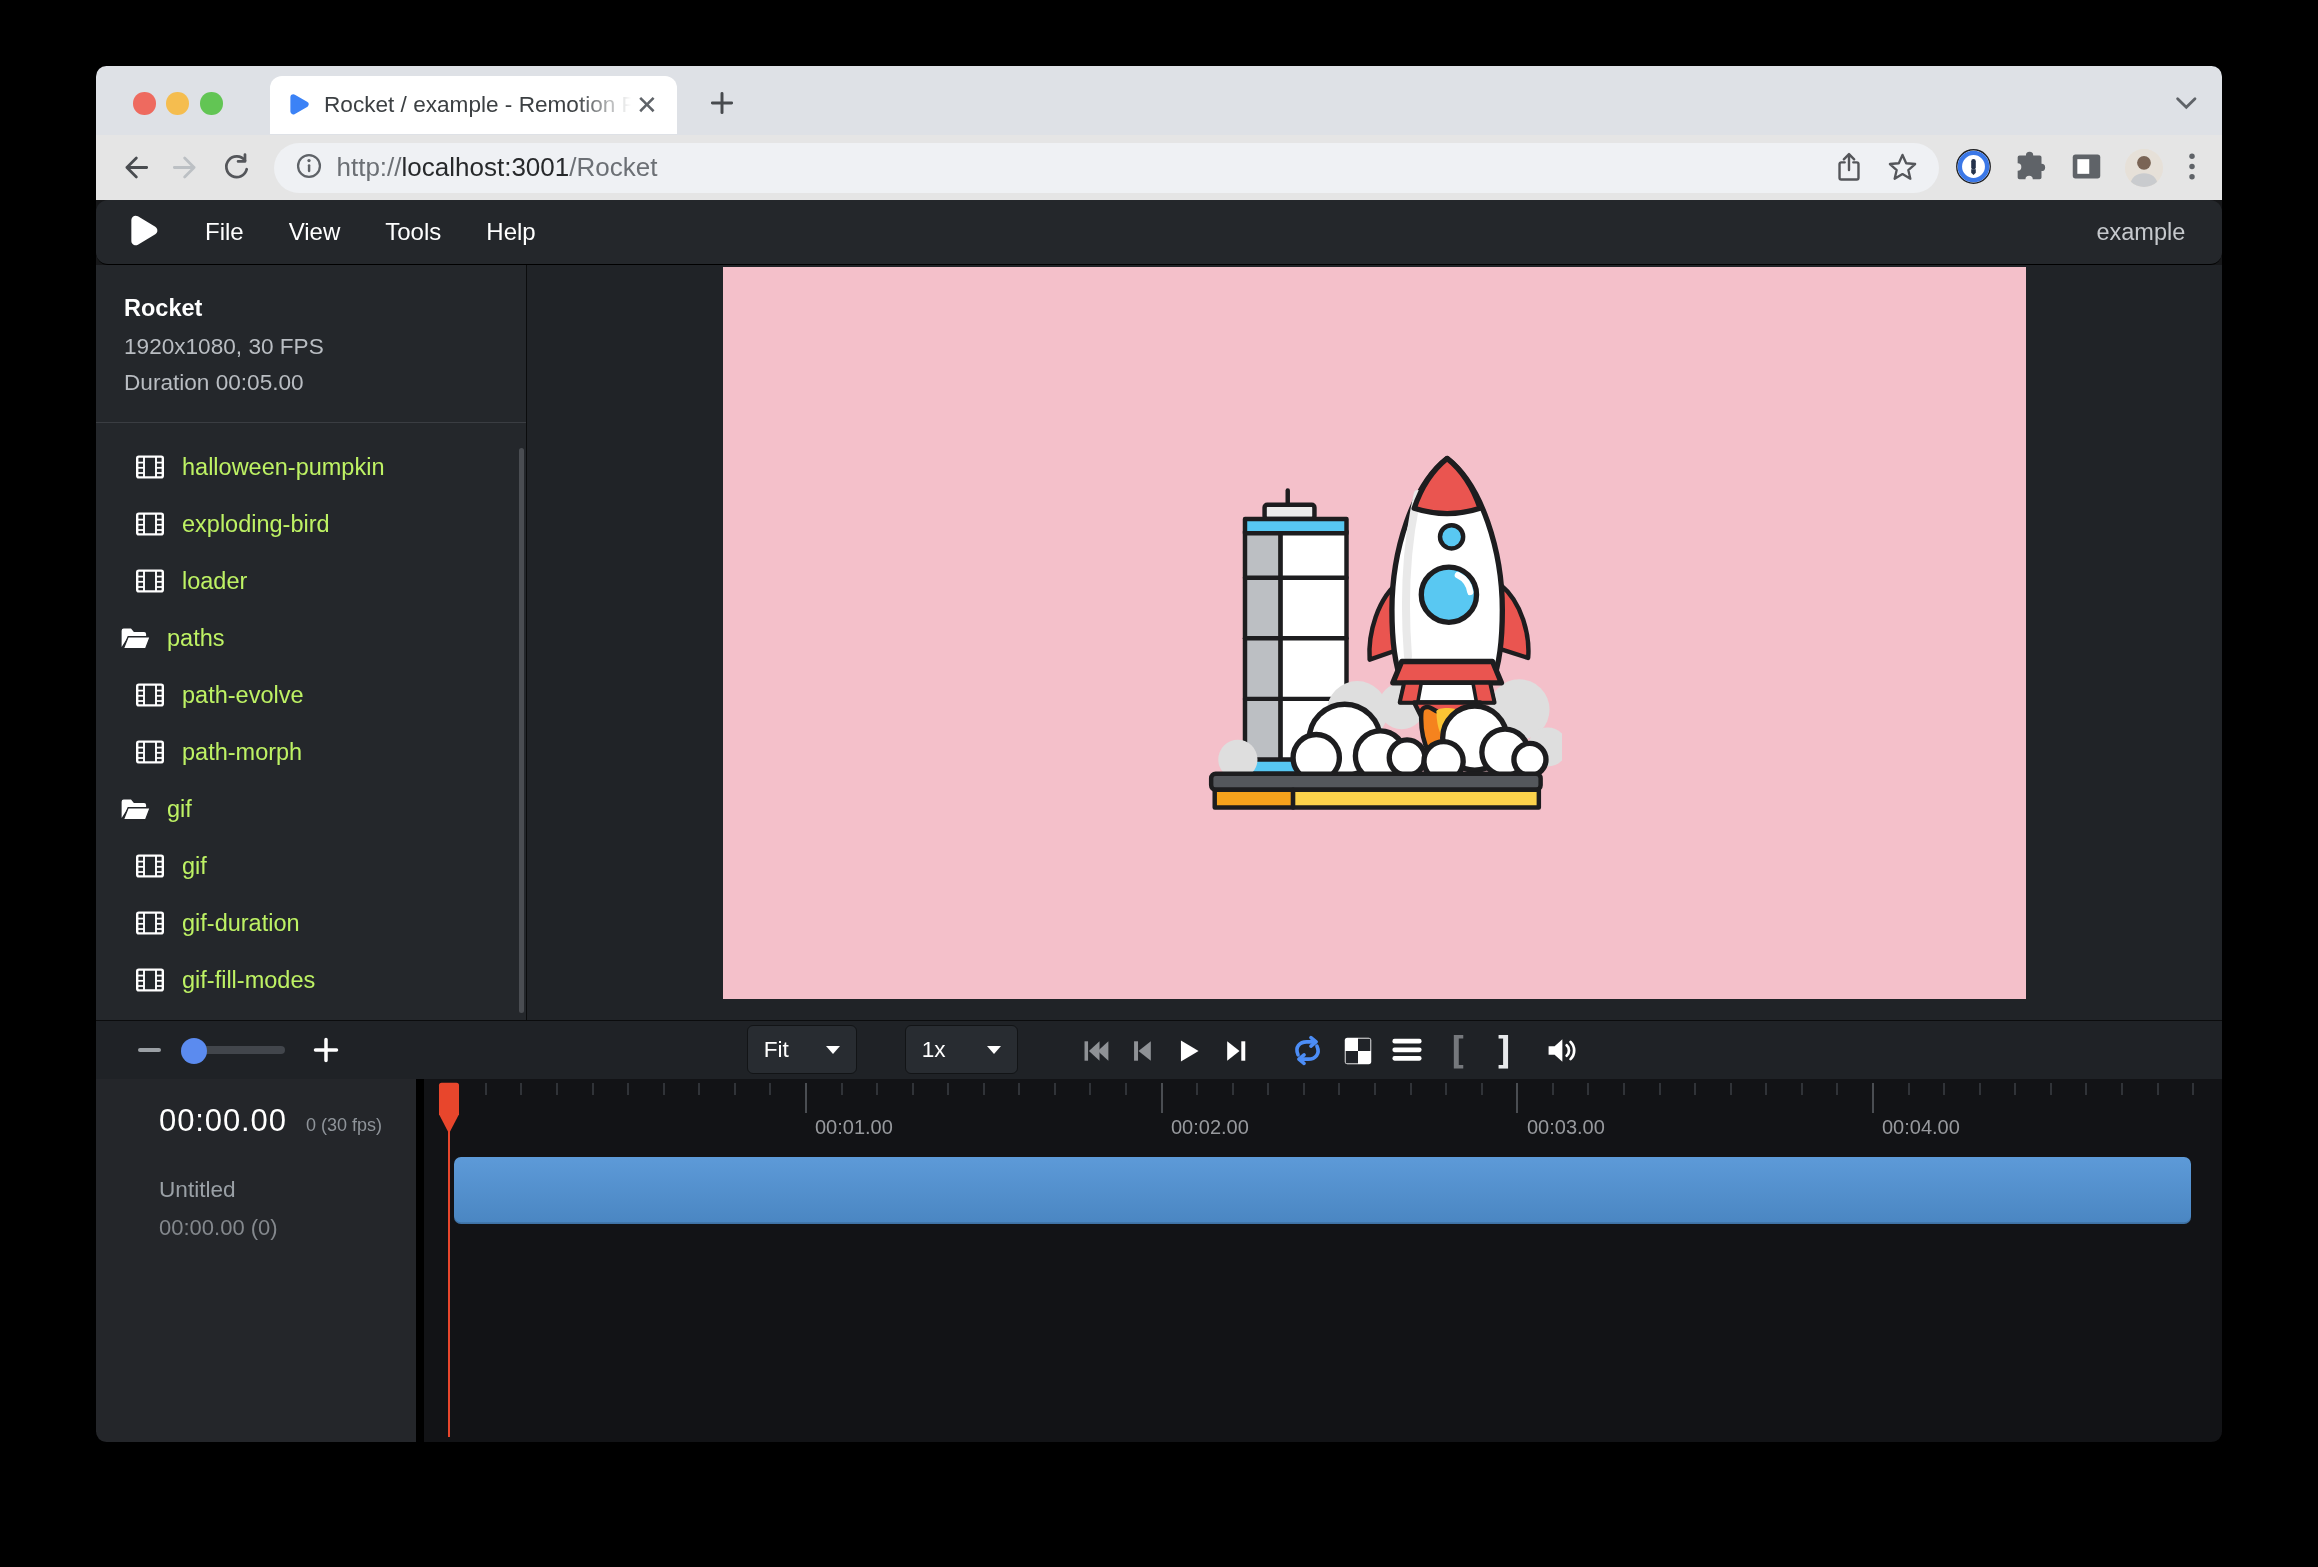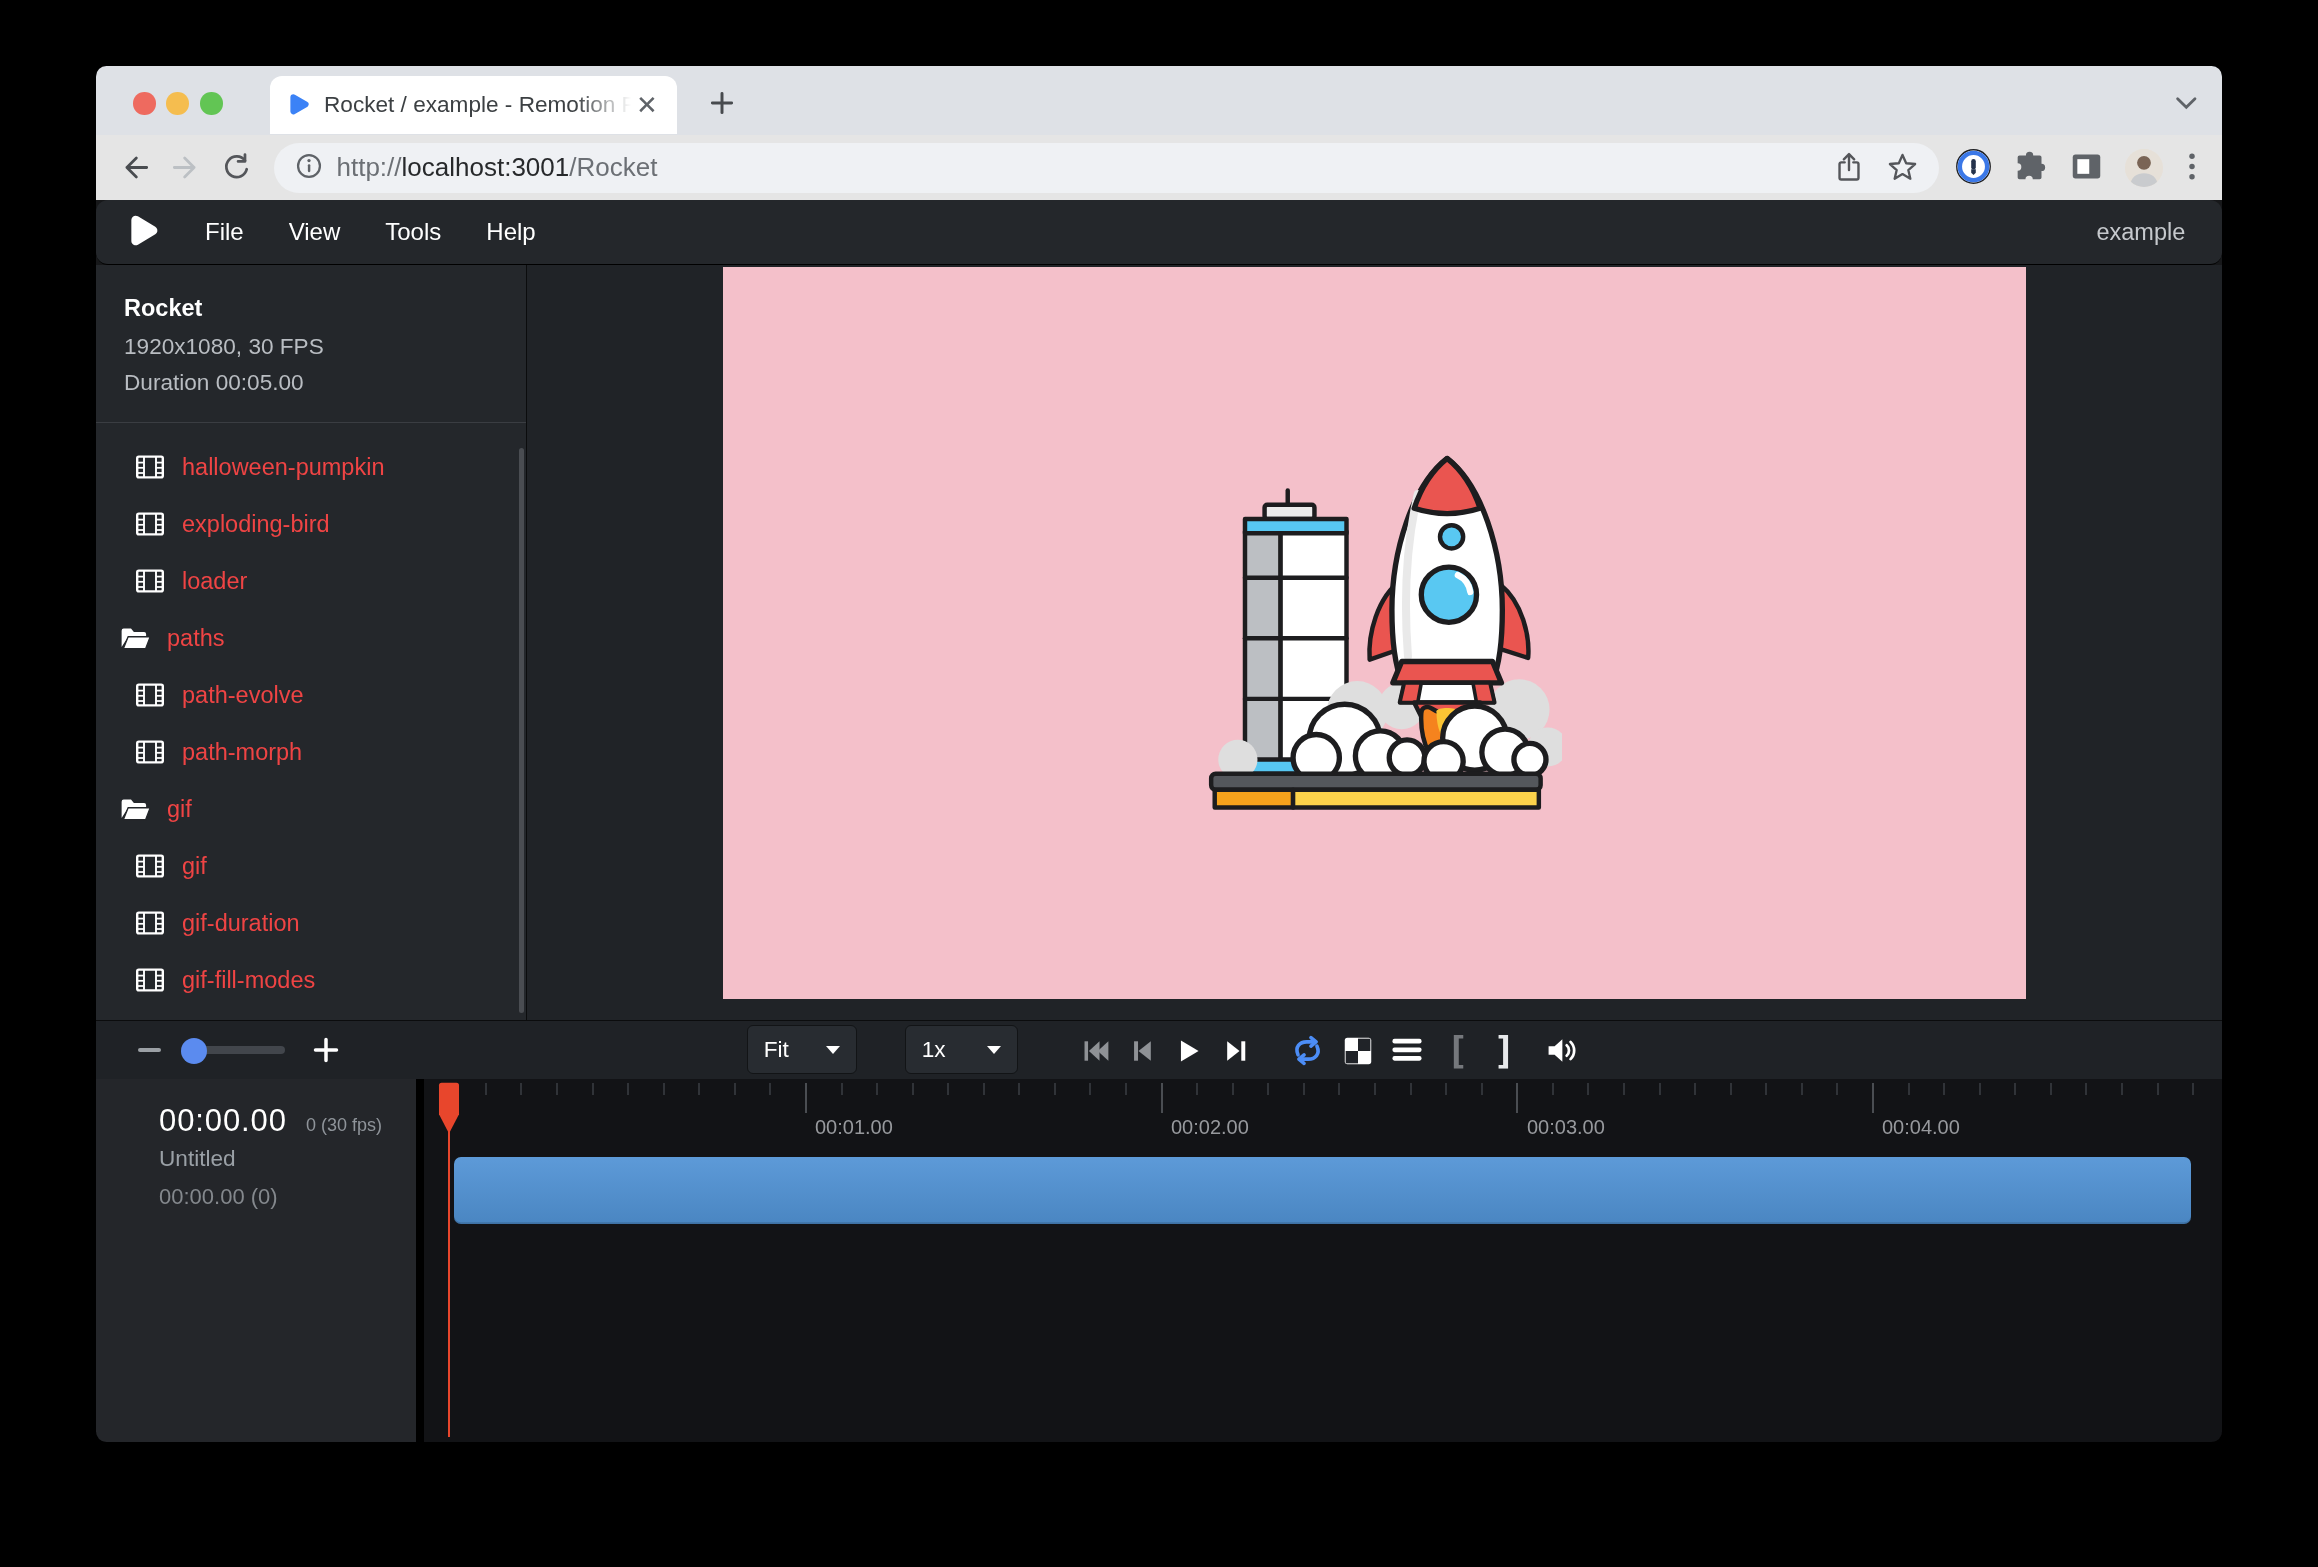--- a/index.html
+++ b/index.html
@@ -41,21 +41,21 @@
   .sidebar { width:431px; background:#24272b; border-right:1.7px solid #0b0c0d; position:relative; overflow:hidden; }
   .comp-header { padding:30px 21px 0 28px; }
   .comp-name { color:#fff; font-size:23.5px; font-weight:bold; }
   .comp-meta { color:#b9bdc2; font-size:22.6px; margin-top:12px; }
   .comp-duration { color:#b9bdc2; font-size:22.6px; margin-top:10.4px; }
   .side-divider { height:0.9px; background:#3a3d42; margin-top:26px; }
   .side-list { padding-top:15.7px; }
   .side-item { display:flex; align-items:center; height:57px; padding-left:39px; cursor:pointer; }
   .side-item.folder { padding-left:24px; }
   .side-item .icon { width:35px; display:flex; align-items:center; }
-  .side-label { margin-left:12px; color:#ef4444; font-size:23.5px; }
+  .side-label { margin-left:12px; color:#bef264; font-size:23.5px; }
   .side-scroll { position:absolute; right:1.7px; top:183px; width:5.2px; height:565px; border-radius:2.6px; background:#4a4d52; }
 
   .preview { flex:1; background:#202327; display:flex; justify-content:center; }
   .canvas { width:1303px; height:732px; margin-top:1.7px; background:var(--canvas_pink); display:flex; align-items:center; justify-content:center; }
 
   
   .toolbar { height:59px; background:#1f2226; border-top:1.7px solid #0b0c0d; position:relative; }
   .tb { position:absolute; }
   .zoom-minus { left:42px; top:27px; width:22.6px; height:4.3px; border-radius:2.6px; background:#9ba0a5; }
   .zoom-track { left:85px; top:25px; width:104px; height:7.8px; border-radius:4.3px; background:#42464c; }
@@ -66,21 +66,21 @@
   .sel-speed { left:809px; width:113px; }
   .caret { width:0; height:0; border-left:7px solid transparent; border-right:7px solid transparent; border-top:8.7px solid #fff; margin-left:12px; }
   .bracket { font-size:38px; font-weight:600; top:7px; font-family:"DejaVu Sans Mono",monospace; }
 
   
   .timeline { height:363px; background:#000; position:relative; }
   .tl-left { position:absolute; left:0; top:0; width:320px; height:100%; background:#24262a; padding:24px 0 0 63px; }
   .tl-timerow { display:flex; align-items:baseline; }
   .tl-big { color:#fff; font-size:31px; font-weight:500; letter-spacing:0.9px; }
   .tl-frame { color:#8f949a; font-size:18px; margin-left:19px; }
-  .tl-track-name { color:#9aa0a6; font-size:22.6px; margin-top:7px; }
+  .tl-track-name { color:#9aa0a6; font-size:22.6px; margin-top:38px; }
   .tl-track-time { color:#84888d; font-size:22px; margin-top:12px; }
   .tl-track { position:absolute; left:328px; top:0; width:1798px; height:100%; background:#121316; }
   .tick { position:absolute; top:4.3px; width:1.7px; height:11.3px; background:#303338; }
   .tick.major { height:30px; background:#4a4d52; }
   .ruler-label { position:absolute; top:37px; font-size:20px; color:#97999d; }
   .seq-bar { position:absolute; left:30px; top:78px; width:1737px; height:67px; border-radius:7px;
     background:linear-gradient(180deg,#5d9ad8,#4a86c2); box-shadow:inset 0 -1.7px 0 rgba(0,0,0,.15); }
   .playhead-line { position:absolute; left:23.5px; top:3.5px; width:2.6px; height:354px; background:var(--playhead_red); }
   .playhead-marker { position:absolute; left:14px; top:2.6px; }
 </style>

